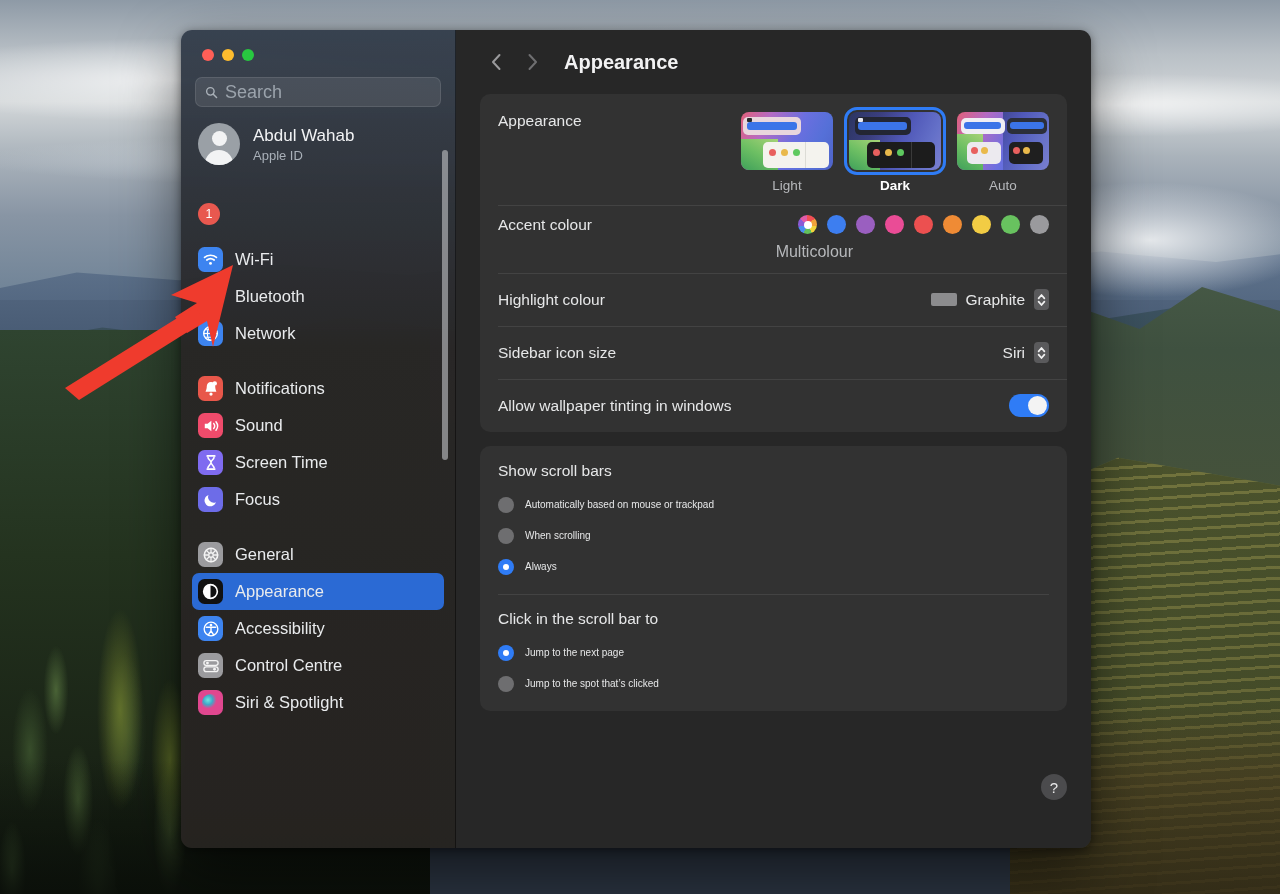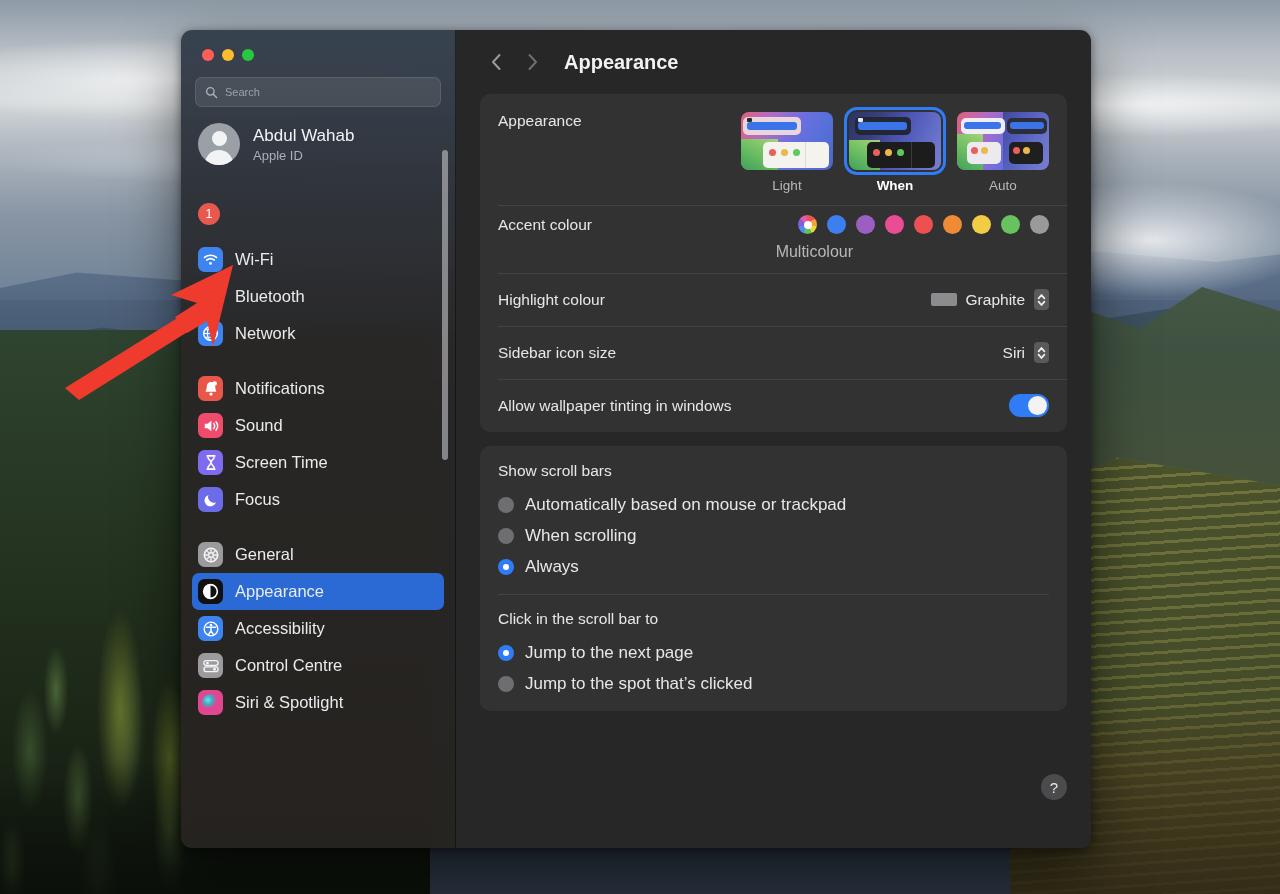--- a/index.html
+++ b/index.html
@@ -105,21 +105,21 @@
   .tl { width:12px; height:12px; border-radius:50%; }
   .tl.red{background:#ff5f57;} .tl.yellow{background:#febc2e;} .tl.green{background:#28c840;}
 
   .search-wrap { padding:16px 14px 0 14px; }
   .search-box {
     height:30px; border-radius:7px;
     background:rgba(255,255,255,.09);
     border:1px solid rgba(255,255,255,.10);
     display:flex; align-items:center; gap:7px; padding:0 9px;
   }
-  .search-box .ph { color:#9ba3ac; font-size:11px; }
+  .search-box .ph { color:#9ba3ac; font-size:18px; }
   .mag { width:13px; height:13px; flex:0 0 13px; }
 
   .acct { display:flex; align-items:center; gap:13px; padding:16px 14px 12px 17px; }
   .avatar {
     width:42px; height:42px; border-radius:50%; background:#9aa0a6;
     position:relative; overflow:hidden; flex:0 0 42px;
   }
   .avatar::before{content:"";position:absolute;width:15px;height:15px;border-radius:50%;background:#f2f3f4;left:13.5px;top:8px;}
   .avatar::after{content:"";position:absolute;width:28px;height:18px;border-radius:14px 14px 0 0;background:#f2f3f4;left:7px;top:27px;}
   .acct-name { color:#f2f3f5; font-size:17px; line-height:1.25; }
@@ -203,21 +203,21 @@
   .toggle::after { content:""; position:absolute; right:2px; top:2px; width:19px; height:19px; border-radius:50%; background:#f3f3f3; }
 
   
   .sec { padding:16px 18px 12px 18px; position:relative; }
   .sec + .sec::before { content:""; position:absolute; left:18px; right:18px; top:0; height:1px; background:rgba(255,255,255,.085); }
   .sec-title { color:#e6e7e8; font-size:15.5px; margin-bottom:9px; }
   .radio-row { display:flex; align-items:center; gap:11px; height:31px; }
   .radio { width:16px; height:16px; border-radius:50%; background:#6e6e70; flex:0 0 16px; position:relative; }
   .radio.on { background:#2f7cf6; }
   .radio.on::after { content:""; position:absolute; left:5px; top:5px; width:6px; height:6px; border-radius:50%; background:#fff; }
-  .radio-label { color:#e6e7e8; font-size:17px; }
+  .radio-label { color:#e6e7e8; font-size:10px; }
 
   .help {
     position:absolute; right:24px; bottom:48px; width:26px; height:26px; border-radius:50%;
     background:#4b4b4d; color:#e9e9ea; font-size:15px; display:flex; align-items:center; justify-content:center;
   }
 
   
   #arrow { position:absolute; left:55px; top:255px; width:185px; height:145px; pointer-events:none; }
 </style>
 </head>
@@ -445,21 +445,21 @@
                 <div class="tb-green" style="width:34%;height:52%"></div>
                 <div class="tb-win" style="left:6px;top:5px;width:56px;height:18px;background:#232633"></div>
                 <div class="tb-bar" style="left:9px;top:10px;width:49px;height:8px;background:#3b74e8"></div>
                 <div style="position:absolute;left:9px;top:6px;width:5px;height:4px;background:#e9e9ef;border-radius:1px"></div>
                 <div class="tb-win" style="left:18px;top:30px;width:68px;height:26px;background:#1c1c1c"></div>
                 <div class="dot" style="left:24px;top:37px;background:#e8605e"></div>
                 <div class="dot" style="left:36px;top:37px;background:#e9b94b"></div>
                 <div class="dot" style="left:48px;top:37px;background:#5ec95f"></div>
                 <div style="position:absolute;left:62px;top:30px;width:1px;height:26px;background:#3a3a3a"></div>
               </div>
-              <div class="mode-label sel">When</div>
+              <div class="mode-label sel">Dark</div>
             </div>
             <div class="mode">
               <div class="thumb">
                 <div class="tb-wall-l" style="clip-path:polygon(0 0,50% 0,50% 100%,0 100%)"></div>
                 <div class="tb-wall-d" style="clip-path:polygon(50% 0,100% 0,100% 100%,50% 100%)"></div>
                 <div class="tb-green" style="width:28%"></div>
                 <div class="tb-win" style="left:4px;top:6px;width:44px;height:16px;background:#f0eef4"></div>
                 <div class="tb-bar" style="left:7px;top:10px;width:37px;height:7px;background:#3b74e8"></div>
                 <div class="tb-win" style="left:50px;top:6px;width:40px;height:16px;background:#2c2f3a"></div>
                 <div class="tb-bar" style="left:53px;top:10px;width:34px;height:7px;background:#3b74e8"></div>

